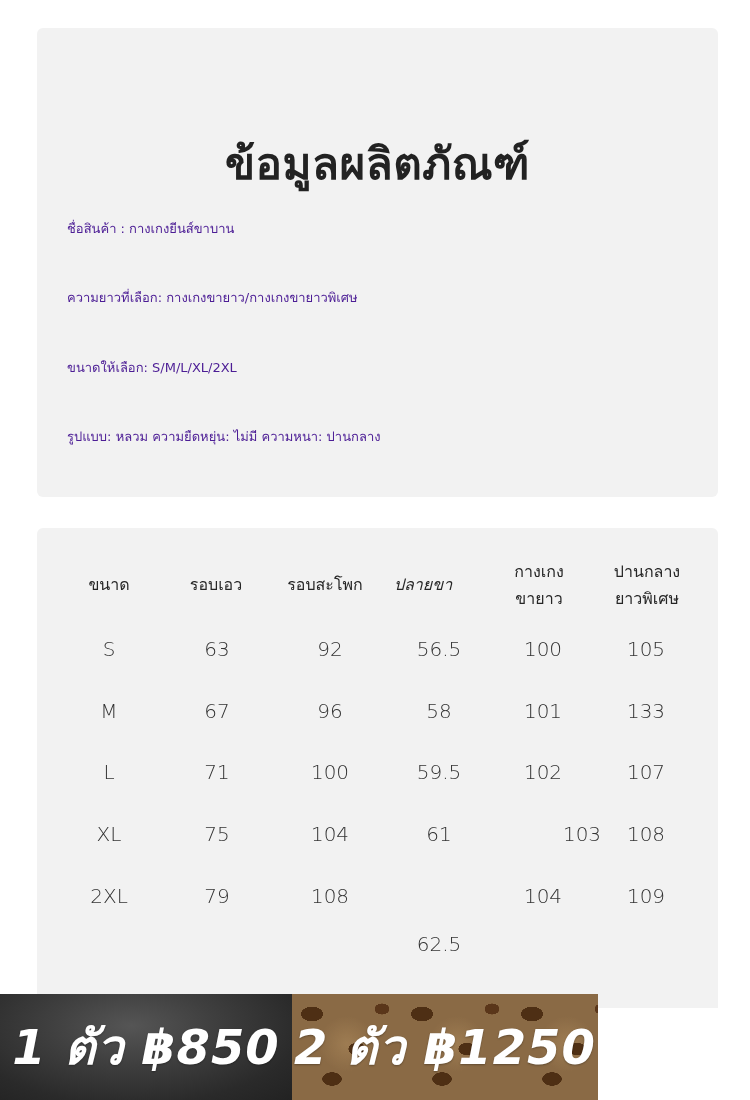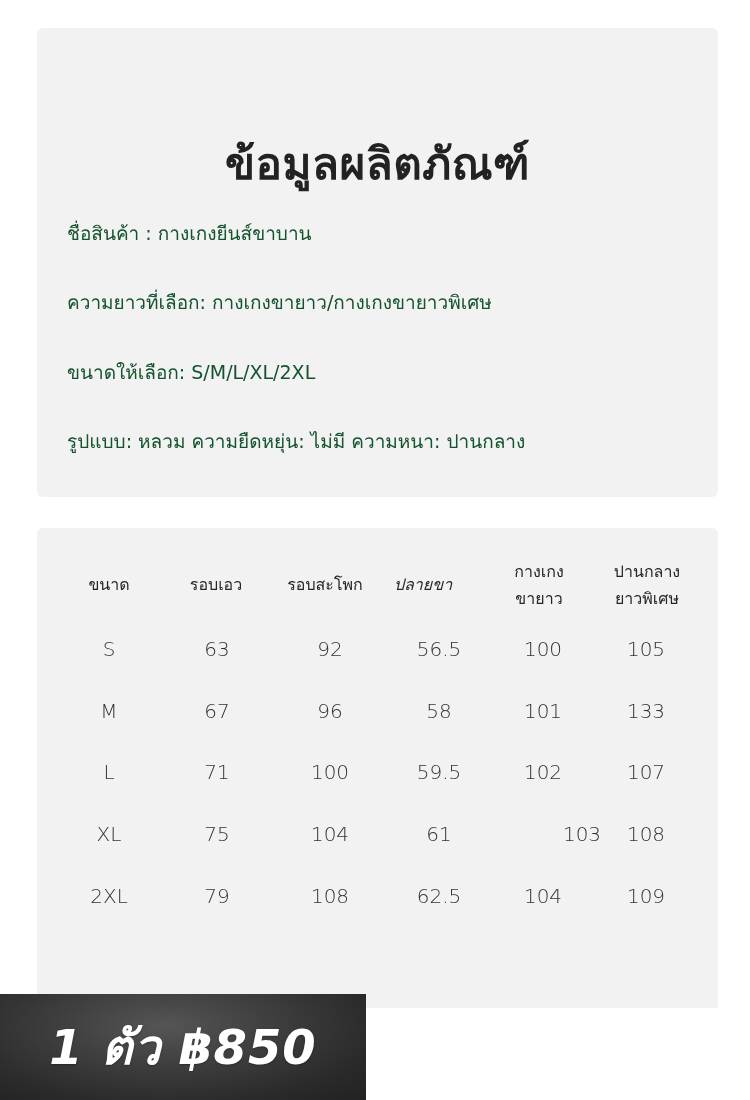--- a/index.html
+++ b/index.html
@@ -22,22 +22,22 @@
       left: 0; right: 0;
       text-align: center;
       font-size: 44px;
       font-weight: bold;
       color: #222;
       letter-spacing: 0.5px;
     }
     .info-line {
       position: absolute;
       left: 30px;
-      font-size: 19px;
-      color: #14532d;
+      font-size: 13px;
+      color: #4c1d95;
       white-space: nowrap;
     }
     #info-line-0 { top: 190px; }
     #info-line-1 { top: 259px; }
     #info-line-2 { top: 329px; }
     #info-line-3 { top: 398px; }
 
     .size-table { position: absolute; left: 0; top: 0; width: 681px; }
     .tr { position: absolute; left: 0; width: 681px; height: 40px; }
     .td {
@@ -139,24 +139,27 @@
       <div class="td cell" style="left:180px;">75</div>
       <div class="td cell" style="left:293px;">104</div>
       <div class="td cell" style="left:402px;">61</div>
       <div class="td cell" style="left:506px;margin-left:39px;">103</div>
       <div class="td cell" style="left:609px;">108</div>
     </div>
     <div class="tr" style="top:348px;">
       <div class="td cell" style="left:72px;">2XL</div>
       <div class="td cell" style="left:180px;">79</div>
       <div class="td cell" style="left:293px;">108</div>
-      <div class="td cell" style="left:402px;">62.5</div>
+      <div class="td cell" style="left:402px;margin-top:48px;">62.5</div>
       <div class="td cell" style="left:506px;">104</div>
       <div class="td cell" style="left:609px;">109</div>
     </div>
   </div>
 </section>
 
 <div class="price-bar">
   <div class="price-left">
     <span class="price-text">1 ตัว ฿850</span>
   </div>
+  <div class="price-right">
+    <span class="price-text">2 ตัว ฿1250</span>
+  </div>
 </div>
 
 </body></html>

